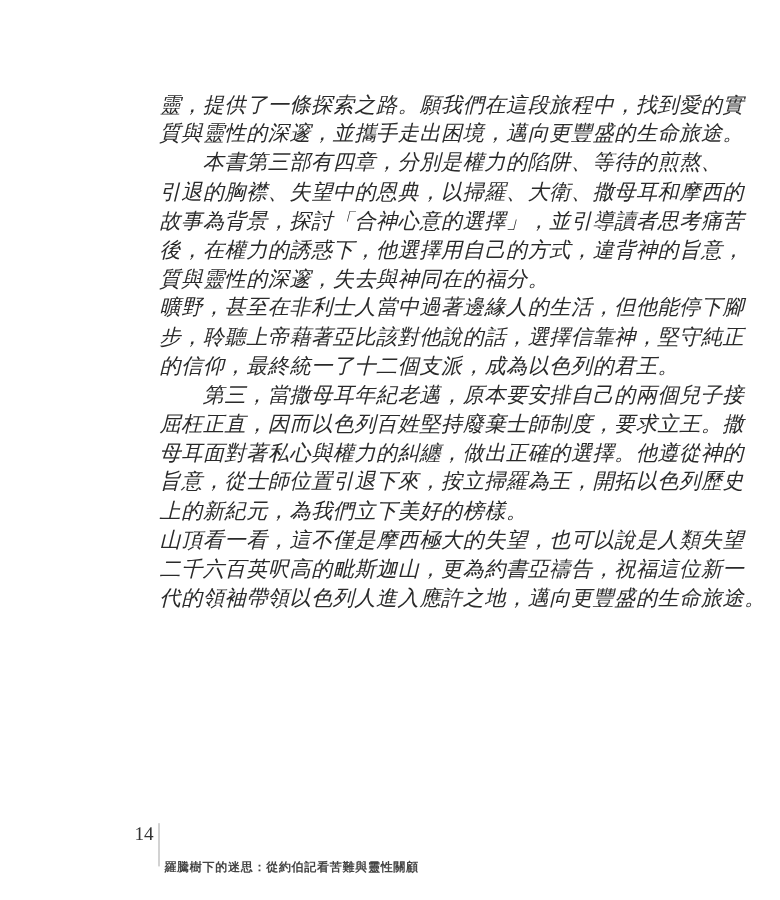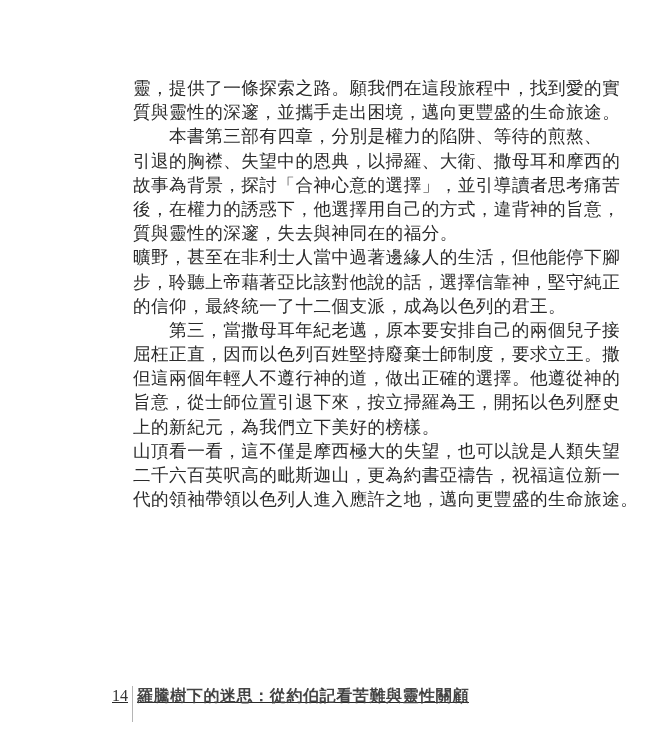--- a/index.html
+++ b/index.html
@@ -6,53 +6,53 @@
     body {
       width: 650px; height: 750px; background: #ffffff;
       position: relative; overflow: hidden;
       font-family: "DejaVu Serif", "Liberation Serif", serif;
       color: #2a2a2a;
     }
     .page-body {
       position: absolute; left: 133px; top: 76px; width: 381px;
       font-size: 17.6px; line-height: 24.2px; letter-spacing: 0.45px;
     }
-    .line { white-space: nowrap; height: 24.2px; overflow: visible; }
+    .line { white-space: nowrap; height: 24.2px; overflow: visible; font-style: italic; }
     .indent { padding-left: 36px; }
     .footer {
       position: absolute; left: 112px; top: 686px; height: 36px;
-      display: flex; align-items: flex-start; text-decoration: underline;
+      display: flex; align-items: flex-start;
     }
     .page-num {
       font-family: "Liberation Serif", serif; font-size: 16px; color: #333;
       padding-right: 4px; line-height: 20px;
     }
     .rule { width: 1px; height: 36px; background: #b5b5b5; margin-right: 4px; }
     .book-title {
-      font-family: "DejaVu Sans", sans-serif; font-size: 16px; color: #444;
-      line-height: 20px; letter-spacing: 0.6px; font-weight: bold;
+      font-family: "DejaVu Sans", sans-serif; font-size: 10px; color: #444;
+      line-height: 20px; letter-spacing: 0.6px; font-weight: bold; margin-top: 28px;
     }
   </style>
 </head>
 <body>
 
 <div class="page-body">
   <div class="line">靈，提供了一條探索之路。願我們在這段旅程中，找到愛的實</div>
   <div class="line">質與靈性的深邃，並攜手走出困境，邁向更豐盛的生命旅途。</div>
   <div class="line indent">本書第三部有四章，分別是權力的陷阱、等待的煎熬、</div>
   <div class="line">引退的胸襟、失望中的恩典，以掃羅、大衛、撒母耳和摩西的</div>
   <div class="line">故事為背景，探討「合神心意的選擇」，並引導讀者思考痛苦</div>
   <div class="line">後，在權力的誘惑下，他選擇用自己的方式，違背神的旨意，</div>
   <div class="line">質與靈性的深邃，失去與神同在的福分。</div>
   <div class="line">曠野，甚至在非利士人當中過著邊緣人的生活，但他能停下腳</div>
   <div class="line">步，聆聽上帝藉著亞比該對他說的話，選擇信靠神，堅守純正</div>
   <div class="line">的信仰，最終統一了十二個支派，成為以色列的君王。</div>
   <div class="line indent">第三，當撒母耳年紀老邁，原本要安排自己的兩個兒子接</div>
   <div class="line">屈枉正直，因而以色列百姓堅持廢棄士師制度，要求立王。撒</div>
-  <div class="line">但這兩個年輕人不遵行神的道，做出正確的選擇。他遵從神的</div>
+  <div class="line">母耳面對著私心與權力的糾纏，做出正確的選擇。他遵從神的</div>
   <div class="line">旨意，從士師位置引退下來，按立掃羅為王，開拓以色列歷史</div>
   <div class="line">上的新紀元，為我們立下美好的榜樣。</div>
   <div class="line">山頂看一看，這不僅是摩西極大的失望，也可以說是人類失望</div>
   <div class="line">二千六百英呎高的毗斯迦山，更為約書亞禱告，祝福這位新一</div>
   <div class="line">代的領袖帶領以色列人進入應許之地，邁向更豐盛的生命旅途。</div>
 </div>
 
 <div class="footer">
   <span class="page-num">14</span>
   <span class="rule"></span>

